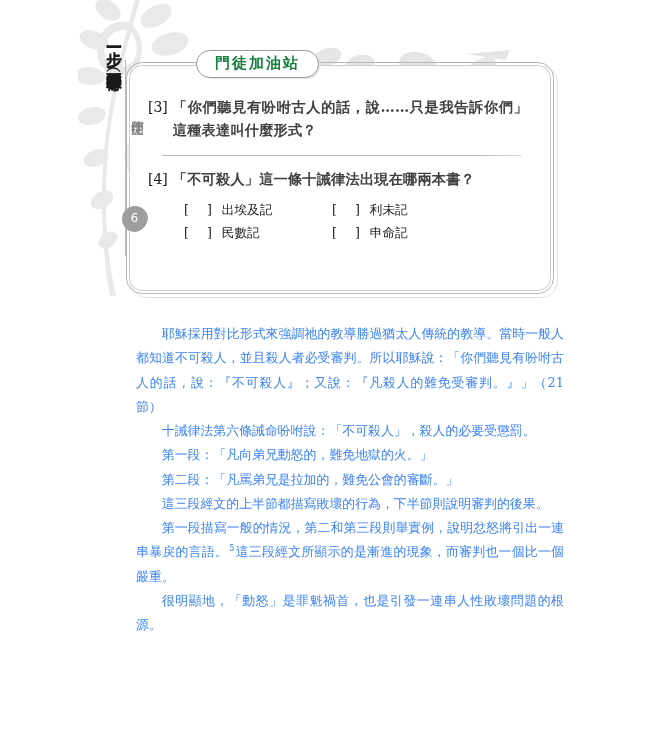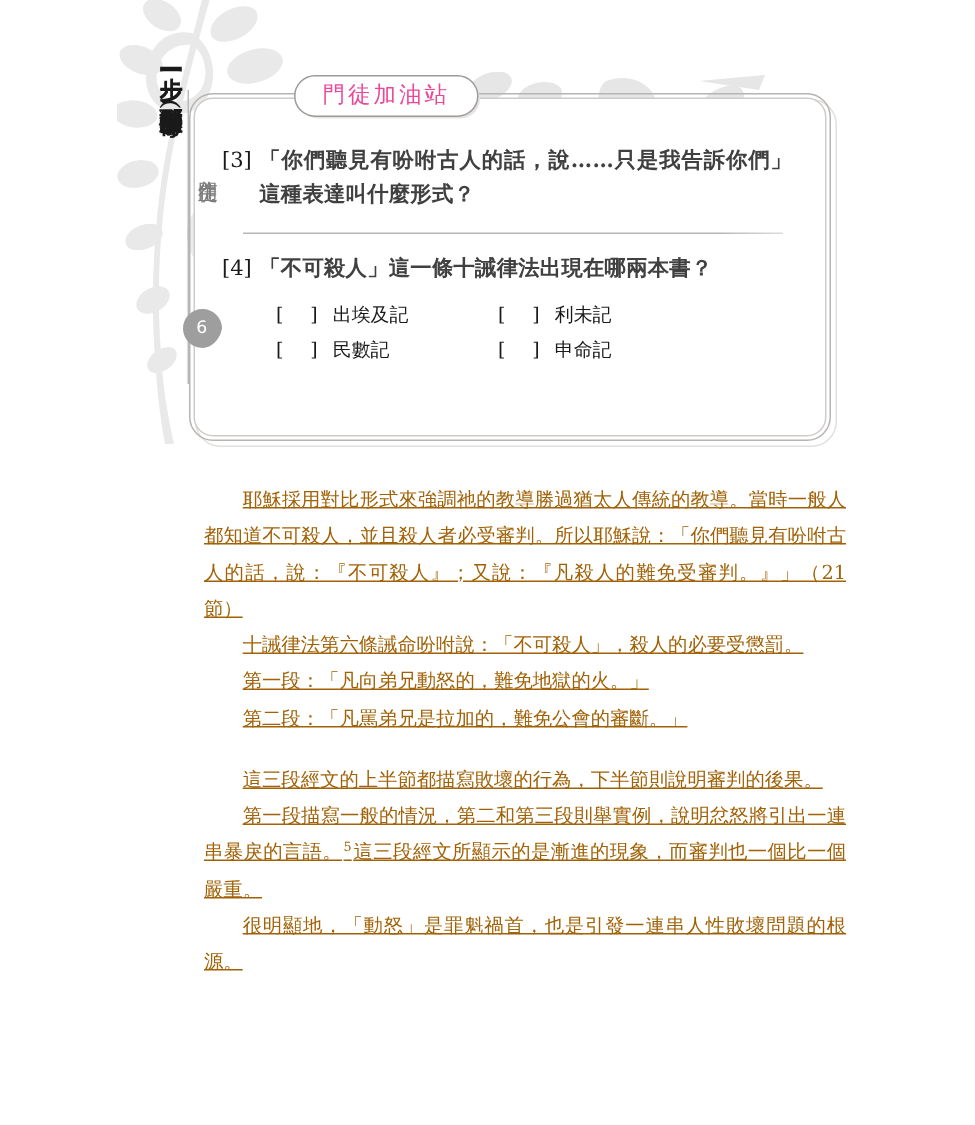--- a/index.html
+++ b/index.html
@@ -158,24 +158,24 @@
   .quiz-pill {
     position: absolute;
     left: 196px;
     top: 50px;
     z-index: 6;
     background: #ffffff;
     border: 1px solid #9d9a98;
     border-radius: 14px;
     padding: 3px 18px 5px 18px;
     font-family: "DejaVu Serif", "Liberation Serif", serif;
-    font-weight: normal;
+    font-weight: bold;
     font-size: 15px;
     letter-spacing: 2px;
-    color: #ec4899;
+    color: #15803d;
     line-height: 1.2;
     white-space: nowrap;
     box-shadow: 2px 2px 0 -1px #e6e4e3;
   }
 
   
   .quiz-content {
     position: absolute;
     left: 0; top: 0;
     width: 428px;
@@ -238,29 +238,28 @@
     position: absolute;
     left: 136px;
     top: 322px;
     width: 428px;
     z-index: 3;
   }
   .para {
     font-family: "DejaVu Serif", "Liberation Serif", serif;
     font-size: 12.9px;
     line-height: 1.88;
-    color: #a16207;
+    color: #3b82f6;
     text-align: justify;
     text-justify: inter-ideograph;
     text-indent: 2em;
     margin: 0 0 0 0;
-    text-decoration: underline;
   }
   .para.sub { text-indent: 2em; }
-  .para.gap { margin-top: 17px; }
+  .para.gap { margin-top: 0; }
   .fnote {
     font-size: 8.5px;
     vertical-align: super;
     line-height: 0;
     padding: 0 1px;
   }
 </style>
 </head>
 <body>
 

